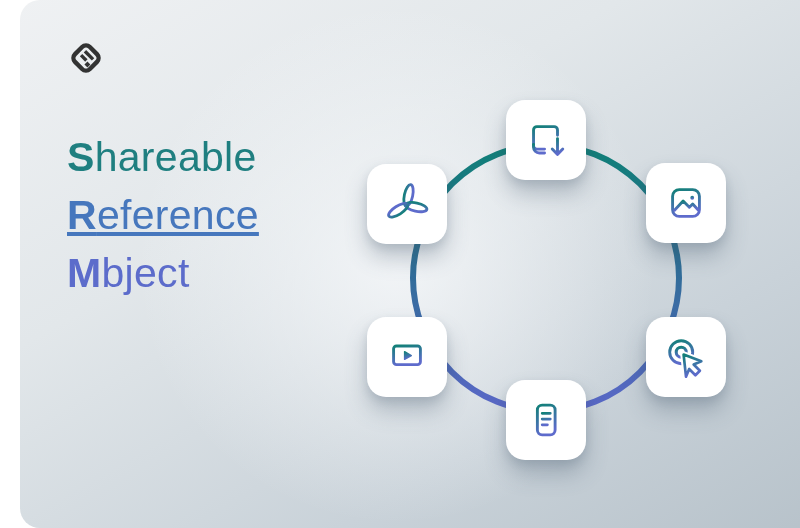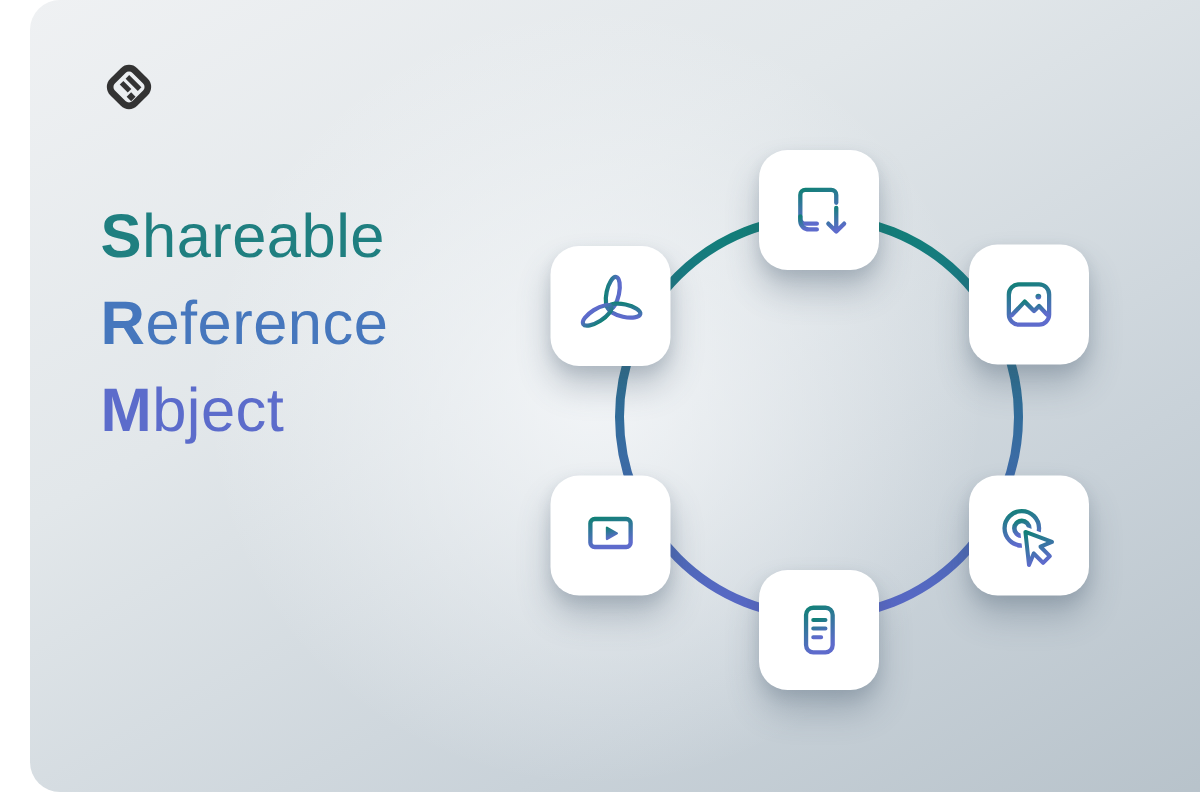--- a/index.html
+++ b/index.html
@@ -39,21 +39,21 @@
     <g transform="rotate(45 20 20)">
       <rect x="9.5" y="9.5" width="21" height="21" rx="5.5" fill="none" stroke="#333333" stroke-width="4.4"></rect>
       <path d="M14.5 16 H26" stroke="#333333" stroke-width="3.4" fill="none"></path>
       <path d="M14.5 21.5 H22" stroke="#333333" stroke-width="3.4" fill="none"></path>
       <rect x="23.5" y="21.5" width="4.2" height="4.2" fill="#333333"></rect>
     </g>
   </svg>
 
   <div class="title">
     <div class="line" style="color: rgb(31, 127, 128);"><span class="cap">S</span><span>hareable</span></div>
-    <div class="line" style="color: rgb(70, 119, 189);"><span class="cap">R</span><span>eference</span></div>
+    <div class="line" style="color: rgb(70, 119, 189); text-decoration: underline;"><span class="cap">R</span><span>eference</span></div>
     <div class="line" style="color: rgb(92, 108, 203);"><span class="cap">M</span><span>bject</span></div>
   </div>
 
   <div class="diagram">
 
     <svg class="ring" width="400" height="400" viewBox="0 0 400 400">
       <defs>
         <linearGradient id="rg" x1="0" y1="0" x2="0" y2="1">
           <stop offset="0" stop-color="#0f8077"></stop>
           <stop offset="0.45" stop-color="#2e6d96"></stop>

